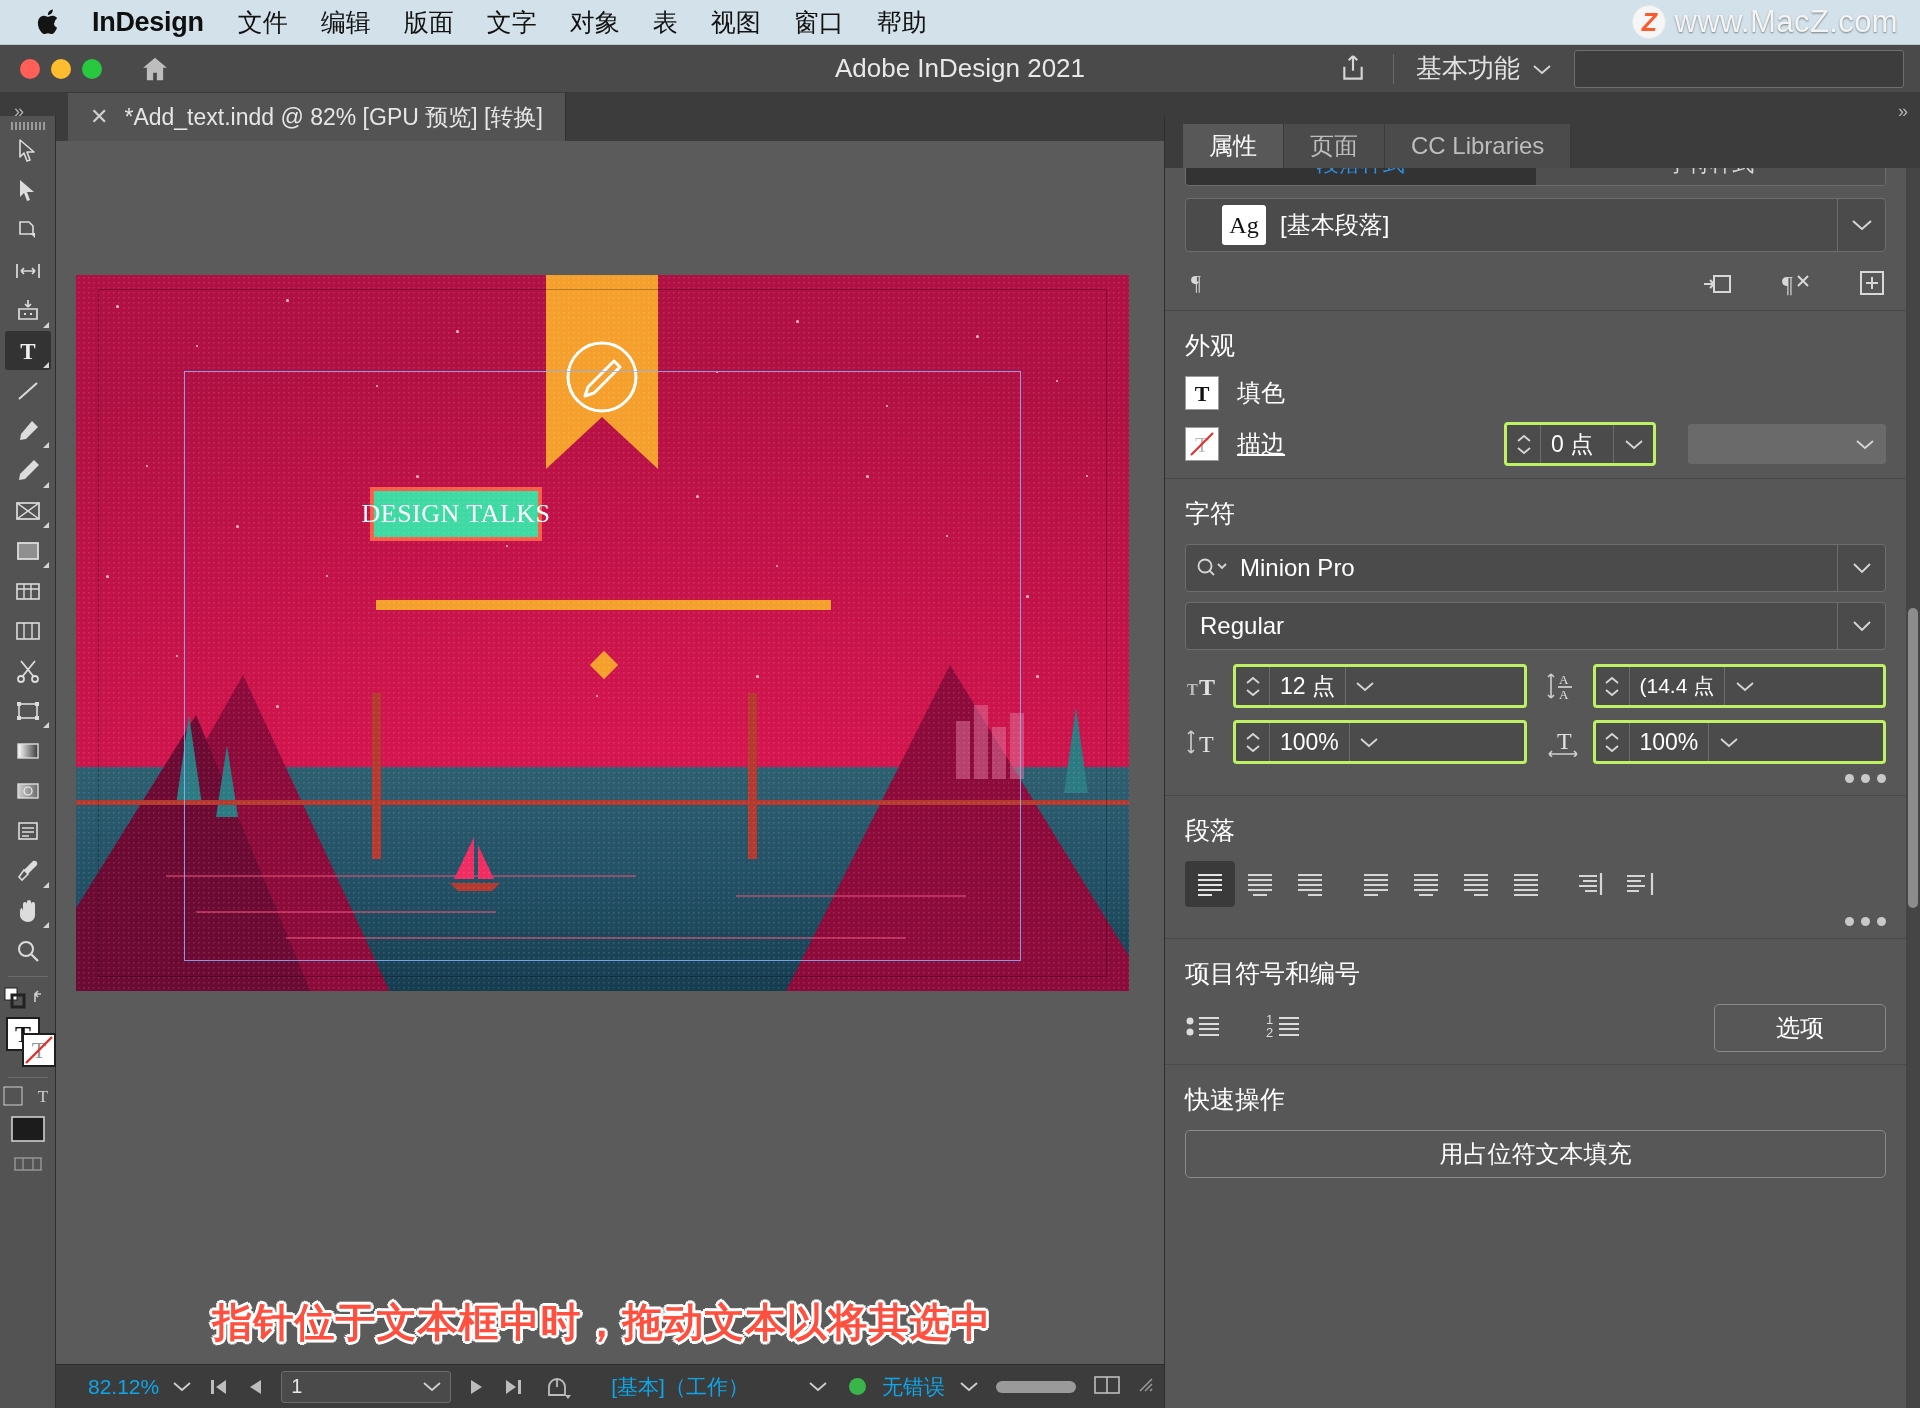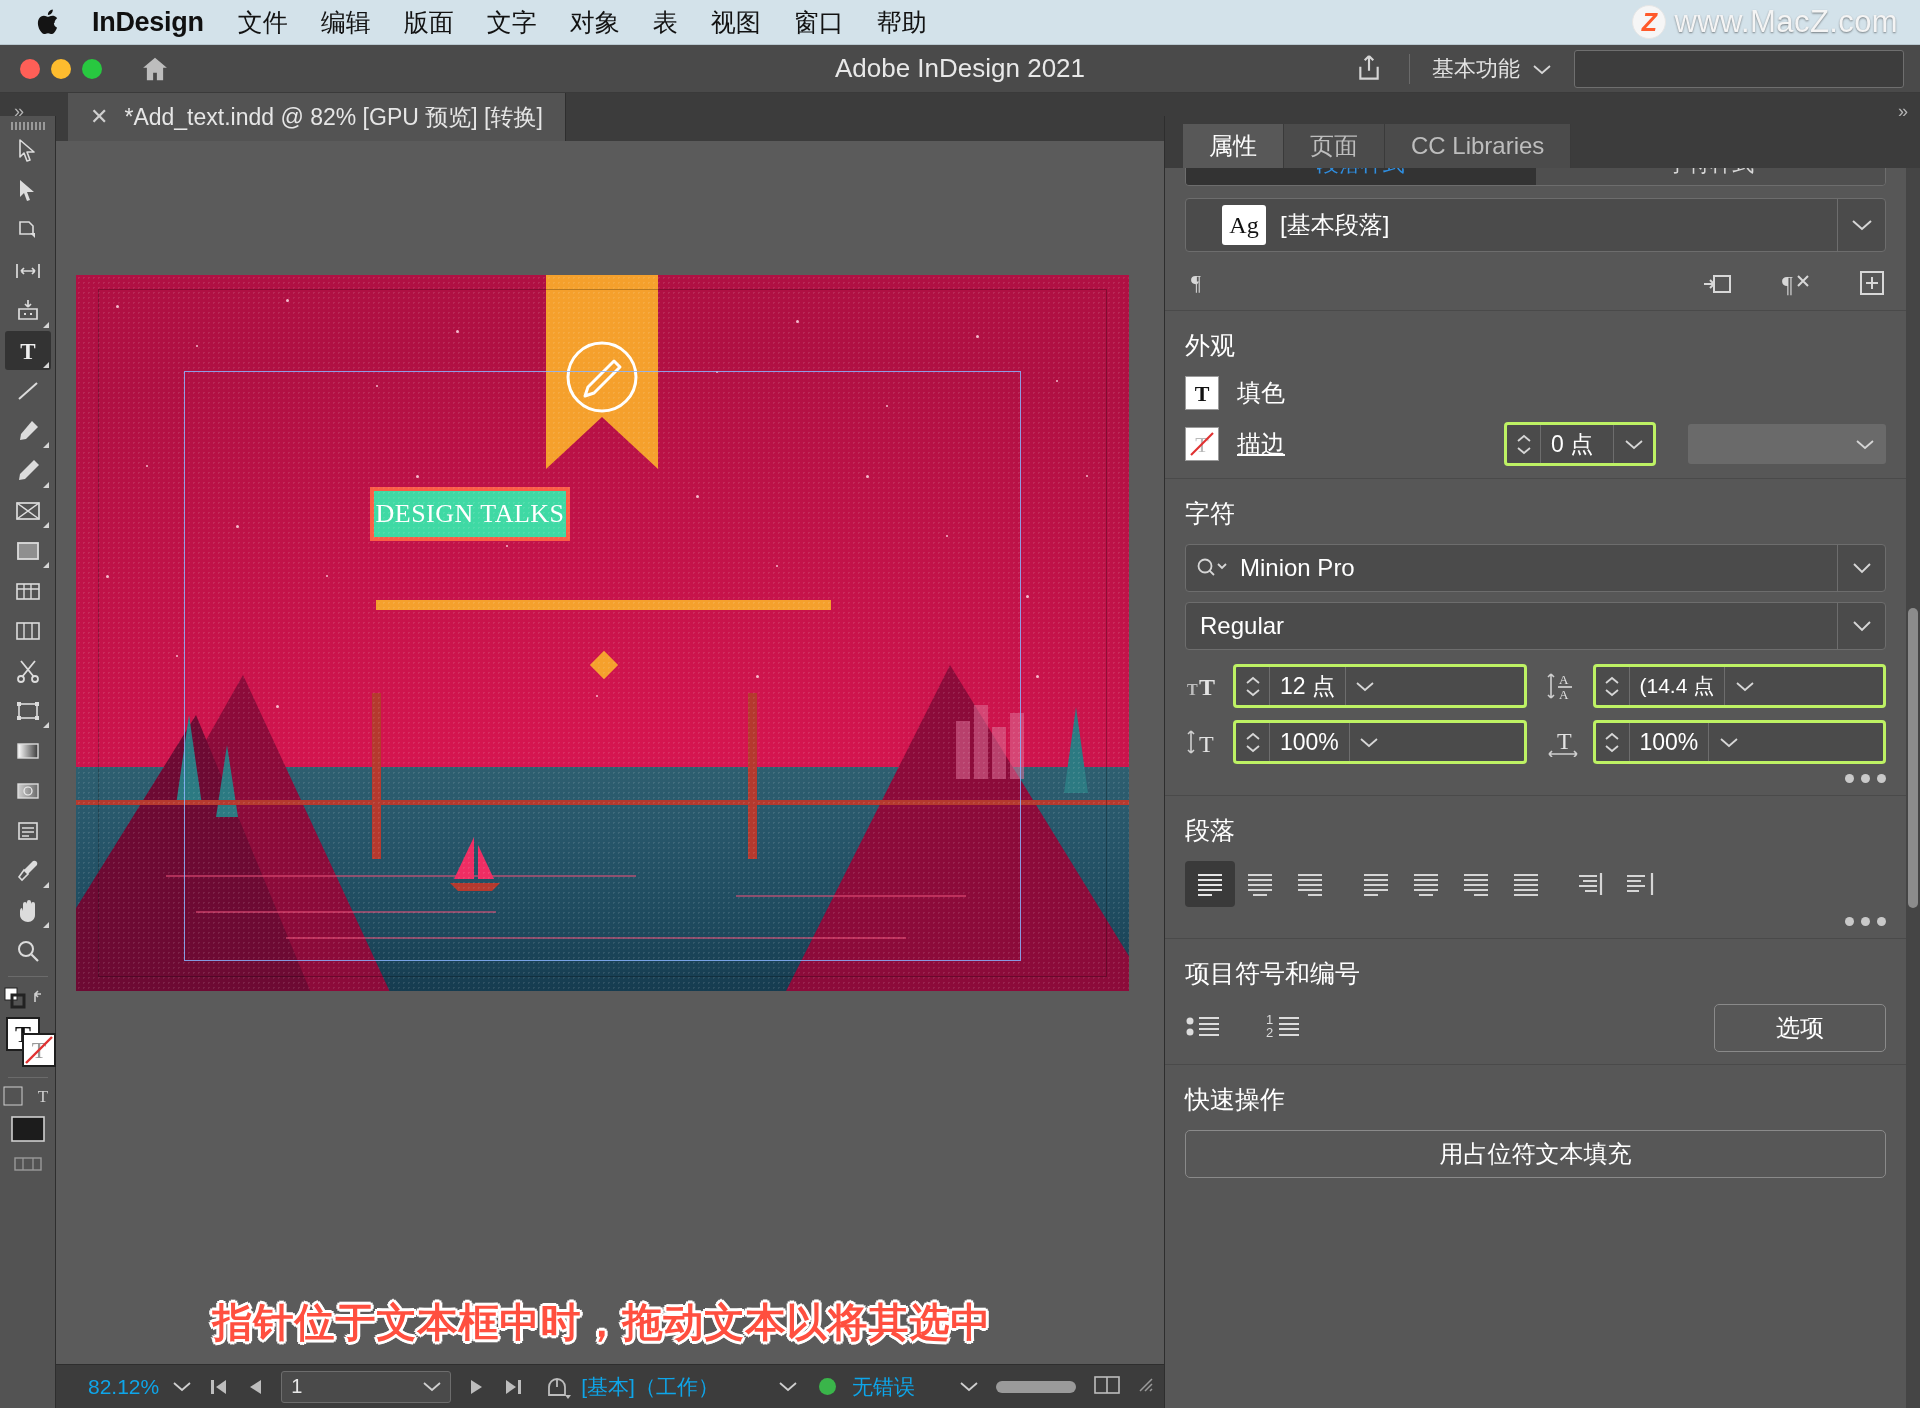--- a/index.html
+++ b/index.html
@@ -49,21 +49,21 @@
   #home-btn { margin-left: 38px; width: 30px; height: 30px; }
   #doc-title {
     position: absolute; left: 0; right: 0; text-align: center;
     font-size: 26px; color: #e8e8e8; pointer-events: none;
   }
   #titlebar-right {
     position: absolute; right: 16px; display: flex; align-items: center; gap: 0;
   }
   #share-icon { width: 34px; height: 34px; margin-right: 22px; }
   .vdiv { width: 1px; height: 30px; background: #6a6a6a; margin-right: 22px; }
-  #workspace-sel { font-size: 22px; color: #e2e2e2; display:flex; align-items:center; gap: 12px; margin-right: 22px; }
+  #workspace-sel { font-size: 26px; color: #e2e2e2; display:flex; align-items:center; gap: 12px; margin-right: 22px; }
   #search-box {
     width: 330px; height: 38px; border: 1px solid #6f6f6f; border-radius: 3px;
     background: #3d3d3d;
   }
 
   
   #tabstrip {
     position: absolute; top: 93px; left: 0; width: 1920px; height: 48px;
     background: #3c3c3c;
   }
@@ -123,21 +123,21 @@
   }
   .bleed-frame { position:absolute; left: 22px; top: 14px; right: 22px; bottom: 14px; border:1px solid rgba(0,0,0,.25); }
 
   
   #ribbon { position:absolute; left: 470px; top: -6px; width: 112px; height: 200px; }
   #ribbon-body { position:absolute; inset:0; background:#f5a02c; clip-path: polygon(0 0,100% 0,100% 100%,50% 74%,0 100%); }
   #ribbon-pen { position:absolute; left:50%; top:68px; transform:translateX(-50%); width:80px;height:80px; }
 
   
   #textbox-sel {
-    position:absolute; left: 294px; top: 212px; width: 200px; height: 54px;
+    position:absolute; left: 294px; top: 212px; width: 172px; height: 54px;
     border: 4px solid #fb5d46; background: #3fd9a4;
     display:flex; align-items:center; justify-content:center;
   }
   #textbox-sel span {
     font-family: "Liberation Serif", "DejaVu Serif", serif;
     font-size: 26px; color:#ffffff; letter-spacing: 0.5px; white-space:nowrap;
   }
   #orange-bar { position:absolute; left: 300px; top: 325px; width: 455px; height: 10px; background:#f5a02c; }
   #diamond { position:absolute; left: 518px; top: 380px; width: 20px; height: 20px; background:#f5a02c; transform: rotate(45deg); }
 
@@ -182,21 +182,21 @@
   .sb-text { font-size: 21px; color: #0ea5e9; }
   #zoom-field { display:flex; align-items:center; gap: 14px; margin-left: 32px; }
   .nav-btn { margin-left: 18px; display:flex; align-items:center; }
   #page-field {
     margin-left: 18px; width: 170px; height: 32px;
     background: #4a4a4a; border:1px solid #6d6d6d; border-radius:3px;
     display:flex; align-items:center; justify-content:space-between; padding: 0 9px;
   }
   #page-field .val { font-size: 20px; color:#e8e8e8; }
   #preflight { margin-left: 22px; display:flex; align-items:center; }
-  #basic-work { margin-left: 10px; display:flex; align-items:center; gap: 60px; }
+  #basic-work { margin-left: 40px; display:flex; align-items:center; gap: 60px; }
   #error-group { margin-left: 22px; display:flex; align-items:center; gap: 16px; }
   #green-dot { width: 17px; height: 17px; border-radius:50%; background:#3ab54a; }
   #sb-right { position:absolute; right: 10px; display:flex; align-items:center; gap: 18px; }
   #h-thumb { width: 80px; height: 12px; background:#9a9a9a; border-radius:6px; }
 
   
   #rightpanel {
     position: absolute; top: 116px; right: 0; width: 756px; bottom: 0;
     background: #3c3c3c; border-left: 1px solid #2e2e2e;
   }

